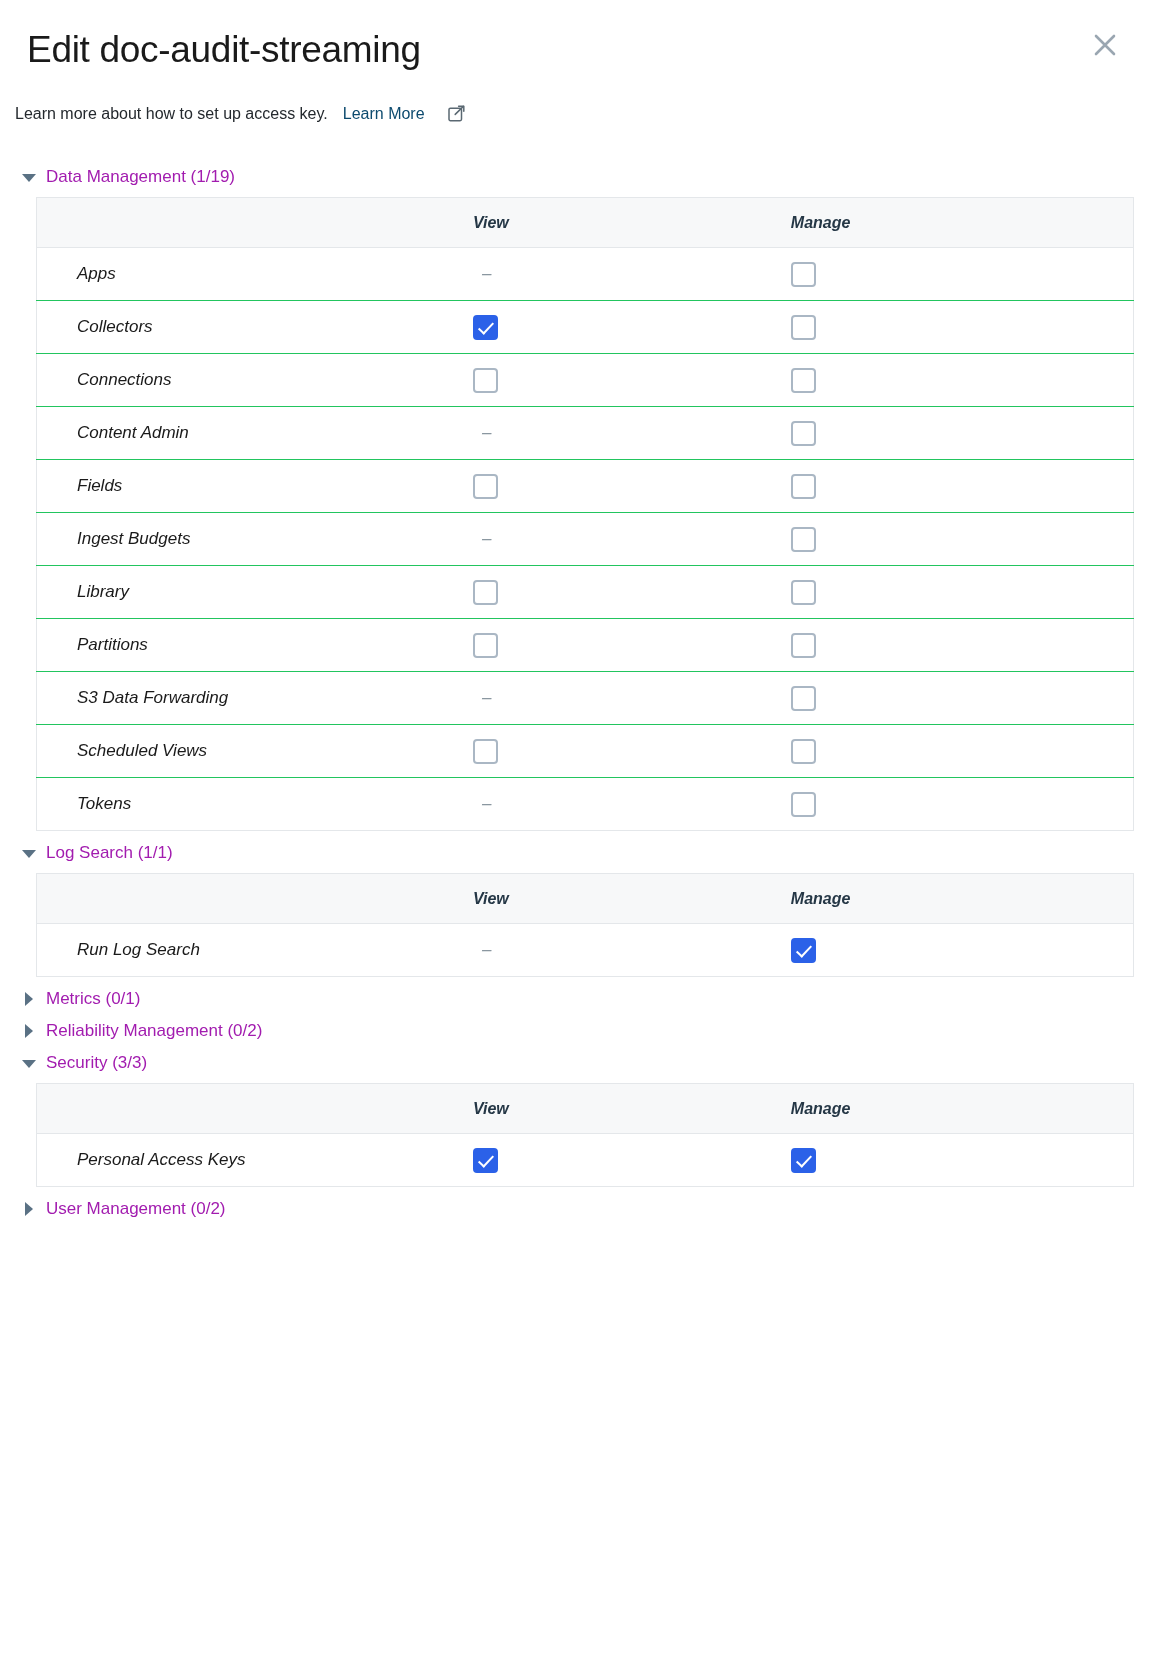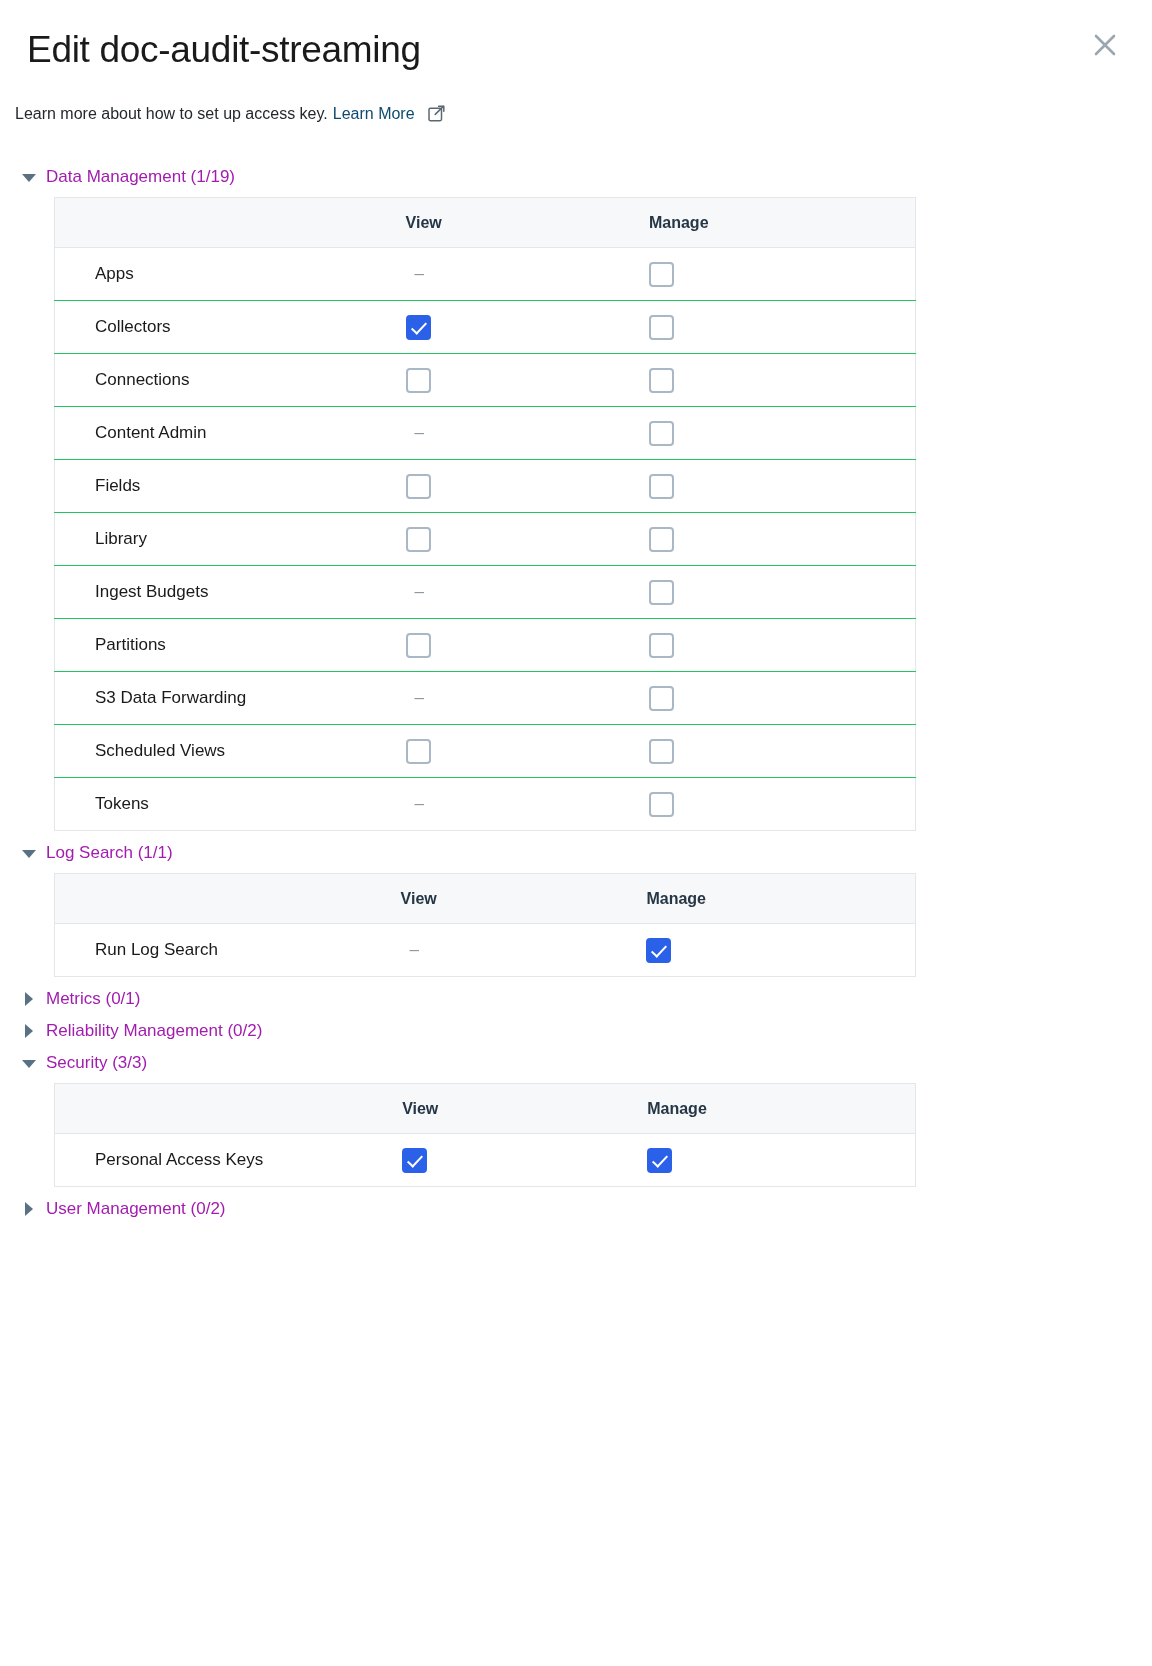--- a/index.html
+++ b/index.html
@@ -47,21 +47,21 @@
     align-items: center;
     justify-content: center;
   }
   .close-btn svg { display: block; }
   .subtitle {
     margin-top: 22px;
     font-size: 16px;
     color: #24292e;
     display: flex;
     align-items: center;
-    gap: 5px;
+    gap: 15px;
     padding-left: 1px;
   }
   .subtitle a {
     color: #0c4a6e;
     text-decoration: none;
   }
   .ext-icon {
     display: inline-flex;
     align-items: center;
     margin-left: 8px;
@@ -102,27 +102,28 @@
     border-bottom: 7px solid transparent;
     border-left: 8px solid #5a7184;
   }
   .section-title {
     font-size: 17px;
     color: #a21caf;
     font-weight: 400;
     text-align: right;
   }
   .perm-table {
-    width: 862px;
-    margin-left: 40px;
+    width: 1098px;
+    margin-left: 22px;
     border: 1px solid #e4e7ea;
     border-collapse: collapse;
     background: #fff;
     margin-top: 4px;
     margin-bottom: 6px;
+    font-style: italic;
   }
   .perm-table th {
     background: #f7f8f9;
     font-size: 16px;
     font-weight: bold;
     color: #253746;
     text-align: left;
     padding: 16px 0 15px 0;
     border-bottom: 1px solid #e4e7ea;
   }
@@ -231,27 +232,27 @@
               <td class="name">Content Admin</td>
               <td class="cell-ctrl"><span class="dash">–</span></td>
               <td class="cell-ctrl"><span class="cb"></span></td>
             </tr>
             <tr>
               <td class="name">Fields</td>
               <td class="cell-ctrl"><span class="cb"></span></td>
               <td class="cell-ctrl"><span class="cb"></span></td>
             </tr>
             <tr>
+              <td class="name">Ingest Budgets</td>
+              <td class="cell-ctrl"><span class="dash">–</span></td>
+              <td class="cell-ctrl"><span class="cb"></span></td>
+            </tr>
+            <tr>
               <td class="name">Library</td>
               <td class="cell-ctrl"><span class="cb"></span></td>
-              <td class="cell-ctrl"><span class="cb"></span></td>
-            </tr>
-            <tr>
-              <td class="name">Ingest Budgets</td>
-              <td class="cell-ctrl"><span class="dash">–</span></td>
               <td class="cell-ctrl"><span class="cb"></span></td>
             </tr>
             <tr>
               <td class="name">Partitions</td>
               <td class="cell-ctrl"><span class="cb"></span></td>
               <td class="cell-ctrl"><span class="cb"></span></td>
             </tr>
             <tr>
               <td class="name">S3 Data Forwarding</td>
               <td class="cell-ctrl"><span class="dash">–</span></td>

